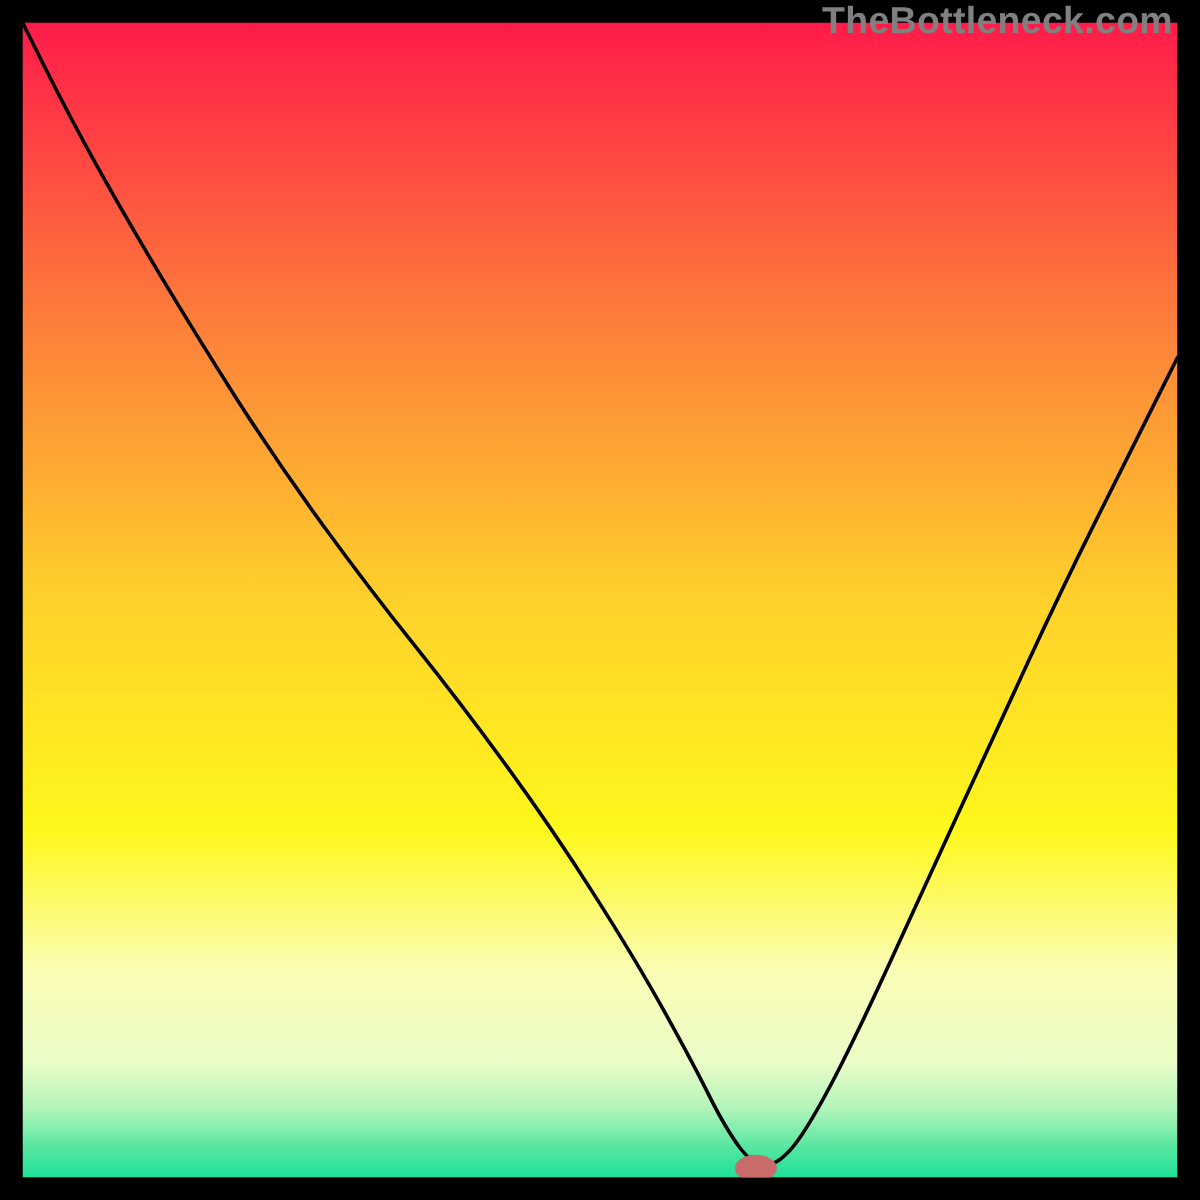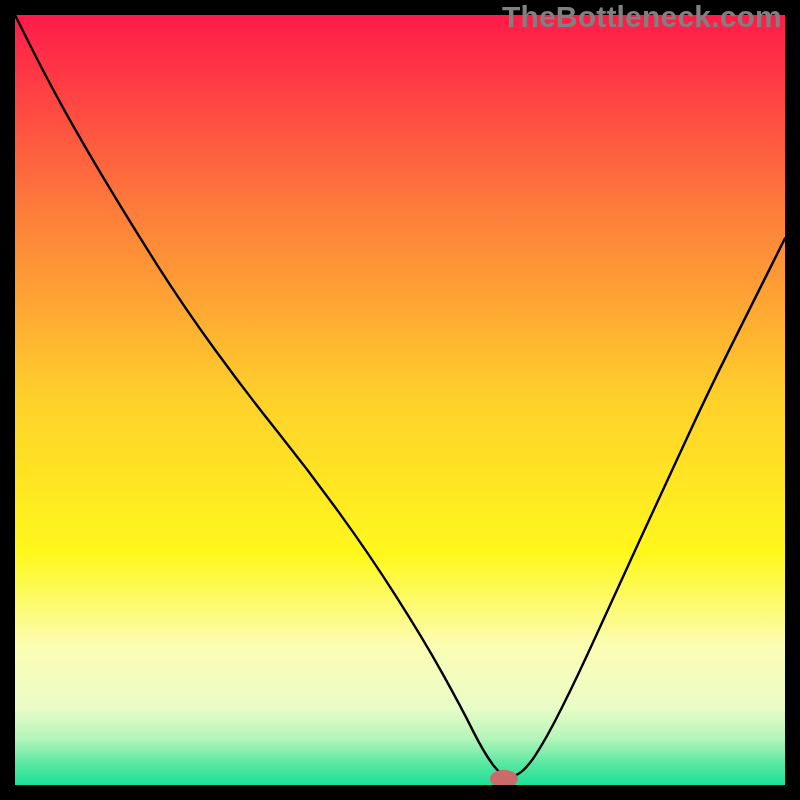--- a/index.html
+++ b/index.html
@@ -22,21 +22,21 @@
     width: 770px;
     height: 770px;
     
   }
   .watermark {
     position: absolute;
     top: 0px;
     right: 18px;
     color: #808080;
     font-family: Arial, Helvetica, sans-serif;
-    font-size: 30px;
+    font-size: 25px;
     font-weight: bold;
     letter-spacing: 0.2px;
   }
   svg.overlay {
     position: absolute;
     left: 0;
     top: 0;
   }
 </style>
 </head>

